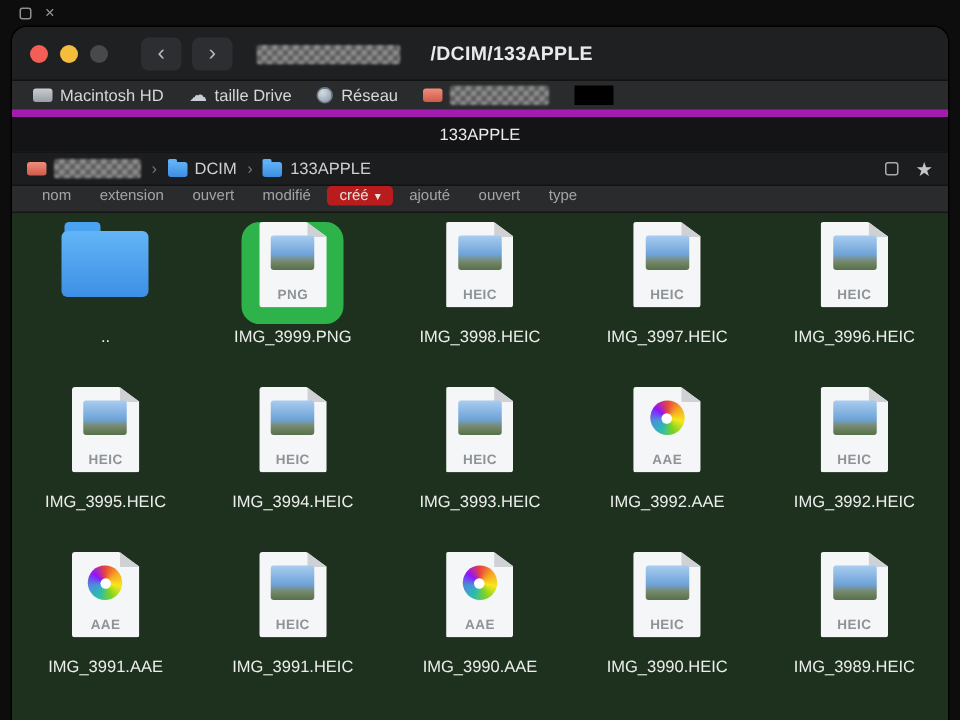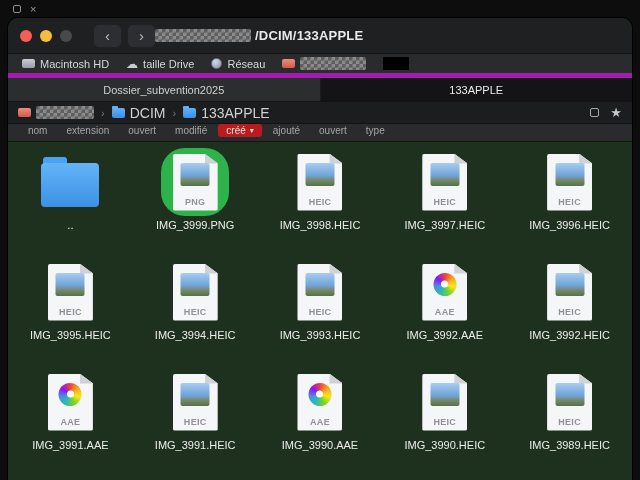--- a/index.html
+++ b/index.html
@@ -18,21 +18,21 @@
             box-shadow:0 0 0 1px #000; display:flex; flex-direction:column; }
 
   .titlebar { height:36px; background:#1f2022; border-bottom:1px solid #121315;
               display:flex; align-items:center; padding:0 12px; flex:0 0 auto; }
   .traffic-lights { display:flex; gap:8px; margin-right:22px; }
   .tl { width:12px; height:12px; border-radius:50%; display:inline-block; }
   .tl.red{background:#f35f57;} .tl.yellow{background:#f6bd3c;} .tl.gray{background:#47494b;}
   .nav-buttons { display:flex; gap:7px; }
   .navbtn { width:27px; height:22px; background:#2d2e31; border:none; border-radius:5px;
             color:#b9babd; font-size:15px; line-height:20px; }
-  .title { display:flex; align-items:center; gap:4px; }
+  .title { display:flex; align-items:flex-end; gap:20px; margin-left:16px; }
   .title-text { color:#e9eaec; font-size:13px; font-weight:bold; letter-spacing:.2px; }
 
   .redacted { display:inline-block; height:13px; border-radius:2px; filter:blur(.6px);
     background-image:
       linear-gradient(45deg,#8d8d8d 25%,transparent 25%,transparent 75%,#8d8d8d 75%),
       linear-gradient(45deg,#8d8d8d 25%,#5e5e5e 25%,#5e5e5e 75%,#8d8d8d 75%);
     background-size:7px 7px; background-position:0 0,3.5px 3.5px; }
 
   .favbar { height:24px; background:#2a2b2d; border-bottom:5px solid #a21caf;
             display:flex; align-items:center; gap:17px; padding:0 14px; flex:0 0 auto; }
@@ -54,42 +54,42 @@
 
   .tabbar { height:24px; display:flex; flex:0 0 auto; background:#242527; border-bottom:1px solid #121315; }
   .tab { flex:1; display:flex; align-items:center; justify-content:center; font-size:11px;
          color:#cfd0d2; background:#2c2d2f; border-right:1px solid #1a1b1d; }
   .tab:last-child { border-right:none; }
   .tab.active { background:#141416; color:#e9eaec; }
 
   .pathbar { height:22px; background:#1c1d1f; border-bottom:1px solid #121315;
              display:flex; align-items:center; justify-content:space-between; padding:0 10px; flex:0 0 auto; }
   .path-segments { display:flex; align-items:center; gap:7px; }
-  .path-seg { display:flex; align-items:center; gap:5px; color:#cfd0d2; font-size:14px; }
+  .path-seg { display:flex; align-items:center; gap:5px; color:#cfd0d2; font-size:11px; }
   .path-chevron { color:#77797c; font-size:11px; }
   .mini-folder { width:13px; height:10px; background:linear-gradient(#62b1f6,#3c8ee2); border-radius:2px;
                  position:relative; display:inline-block; flex:0 0 auto; }
   .mini-folder::before { content:""; position:absolute; top:-2px; left:0; width:6px; height:3px;
                          background:#62b1f6; border-radius:1px 1px 0 0; }
   .path-actions { display:flex; align-items:center; gap:11px; }
   .view-square { width:9px; height:9px; border:1.5px solid #a7aaad; border-radius:2px; display:inline-block; }
   .star-icon { color:#c3c7cb; font-size:13px; line-height:1; }
 
   .headerbar { height:18px; background:#2a2b2d; border-bottom:1px solid #141514;
                display:flex; align-items:flex-start; gap:3px; padding:0 12px; font-size:10px;
                color:#a3a5a8; flex:0 0 auto; }
   .hdr { padding:1px 8px; white-space:nowrap; }
   .hdr.sorted { background:#b91c1c; color:#e4e6e1; border-radius:3px;
                 display:flex; gap:4px; align-items:center; }
   .sort-arrow { font-size:8px; line-height:1; }
 
   .filegrid { flex:1; background:#1e301e; display:grid; grid-template-columns:repeat(5,1fr);
               grid-auto-rows:110px; padding-top:6px; overflow:hidden; }
   .file-cell { display:flex; flex-direction:column; align-items:center; }
-  .icon-box { width:68px; height:68px; display:flex; align-items:center; justify-content:center; border-radius:24px; }
+  .icon-box { width:68px; height:68px; display:flex; justify-content:center; border-radius:12px; }
   .icon-box.selected { background:#2eb34a; }
   .file-label { margin-top:3px; font-size:11px; color:#eceeec; white-space:nowrap; }
 
   .folder-big { position:relative; width:58px; height:44px; margin-top:6px; }
   .folder-big::before { content:""; position:absolute; top:-6px; left:2px; width:24px; height:12px;
                         background:#4aa3f2; border-radius:3px 3px 0 0; }
   .folder-big::after { content:""; position:absolute; inset:0;
                        background:linear-gradient(180deg,#63b4f7,#3d90e5); border-radius:4px; }
 
   .doc { position:relative; width:45px; height:57px; }
@@ -153,21 +153,20 @@
           <span class="fav-ic external-drive-icon"></span>
           <span class="redacted" style="width: 66px;"></span>
         </div>
         <div class="fav-item">
           <span class="fav-ic black-redacted-swatch"></span>
         </div>
       </div>
 
 
     <div class="tabbar" id="tabbar">
-        <div class="tab">Dossier_subvention2025</div>
         <div class="tab active">133APPLE</div>
       </div>
 
     <div class="pathbar">
       <div class="path-segments" id="pathsegs">
           <span class="path-seg">
             <span class="mini-drive"></span>
             <span class="redacted" style="width: 58px;"></span>
           </span>
           <span class="path-chevron">›</span>

